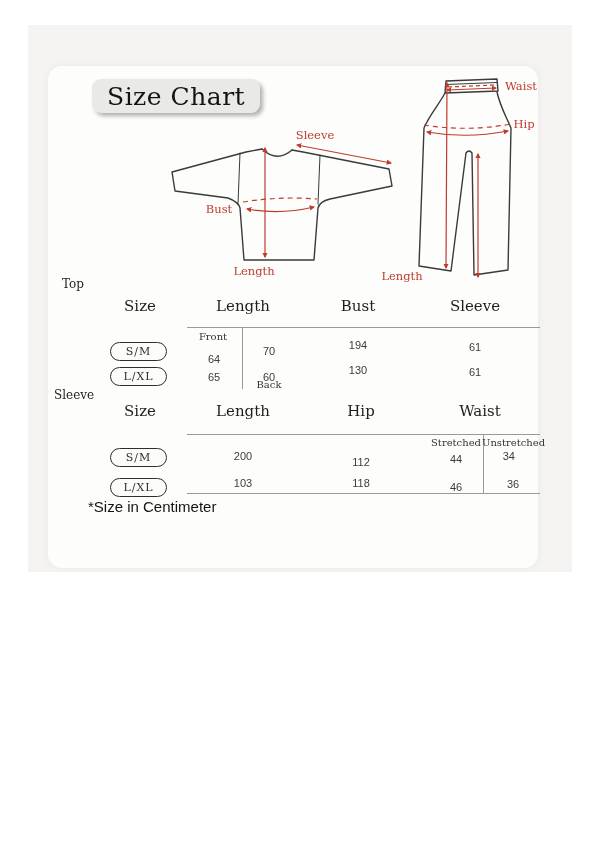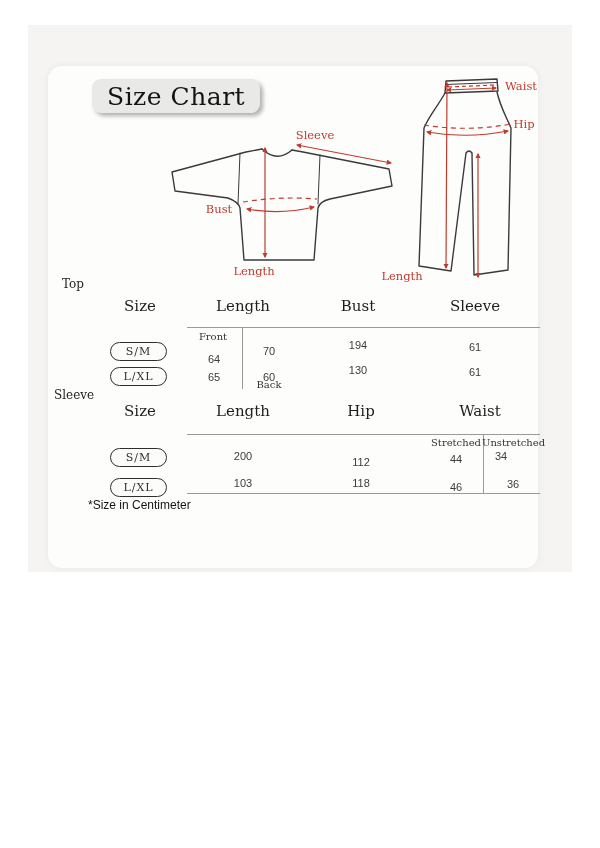--- a/index.html
+++ b/index.html
@@ -13,21 +13,21 @@
          box-shadow:3px 3px 4px rgba(0,0,0,0.30);display:flex;align-items:center;}
   .badge span{font-size:25px;letter-spacing:0.5px;color:#141414;}
   .section-label{font-size:12px;color:#242424;}
   .hdr{font-size:15px;text-align:center;color:#1e1e1e;}
   .sub{font-size:10px;text-align:center;color:#333;}
   .val{font-family:"Liberation Sans", sans-serif;font-size:11px;text-align:center;color:#3c3c3c;}
   .rule-h{height:1px;background:#9a9a9a;}
   .rule-v{width:1px;background:#9a9a9a;}
   .pill{width:55px;height:17px;border:1.4px solid #2e2e2e;border-radius:10px;background:#fcfcfb;
         display:flex;align-items:center;justify-content:center;font-size:11px;letter-spacing:1px;color:#2e2e2e;}
-  .note{font-family:"Liberation Sans", sans-serif;font-size:12px;color:#141414;}
+  .note{font-family:"Liberation Sans", sans-serif;font-size:15px;color:#141414;}
   svg text{font-family:"DejaVu Serif", serif;font-size:11.5px;fill:#bf3b2d;}
 </style>
 </head>
 <body>
 
 <div class="stage">
 
   <div class="abs photo-bg"></div>
   <div class="abs card"></div>
 
@@ -120,21 +120,21 @@
 
   <div class="abs sub" style="left:426px;top:437px;width:60px;">Stretched</div>
   <div class="abs sub" style="left:482px;top:437px;width:62px;">Unstretched</div>
 
   <div class="abs pill" style="left:110px;top:448px;">
     <span>S/M</span>
   </div>
   <div class="abs val" style="left:218px;top:450px;width:50px;">200</div>
   <div class="abs val" style="left:336px;top:436px;width:50px;margin-top:20px;">112</div>
   <div class="abs val" style="left:431px;top:453px;width:50px;">44</div>
-  <div class="abs val" style="left:476px;top:450px;width:50px;">34</div>
+  <div class="abs val" style="left:465px;top:450px;width:50px;text-align:right;">34</div>
 
   <div class="abs pill" style="left:110px;top:478px;">
     <span>L/XL</span>
   </div>
   <div class="abs val" style="left:218px;top:477px;width:50px;">103</div>
   <div class="abs val" style="left:336px;top:477px;width:50px;">118</div>
   <div class="abs val" style="left:431px;top:481px;width:50px;">46</div>
   <div class="abs val" style="left:488px;top:478px;width:50px;">36</div>
 
   <div class="abs note" style="left:88px;top:498px;">*Size in Centimeter</div>

